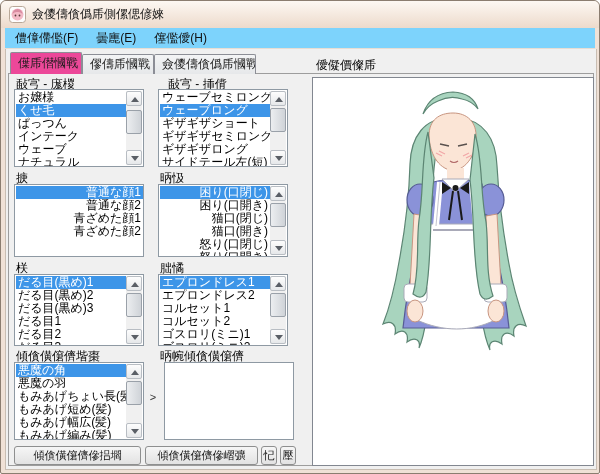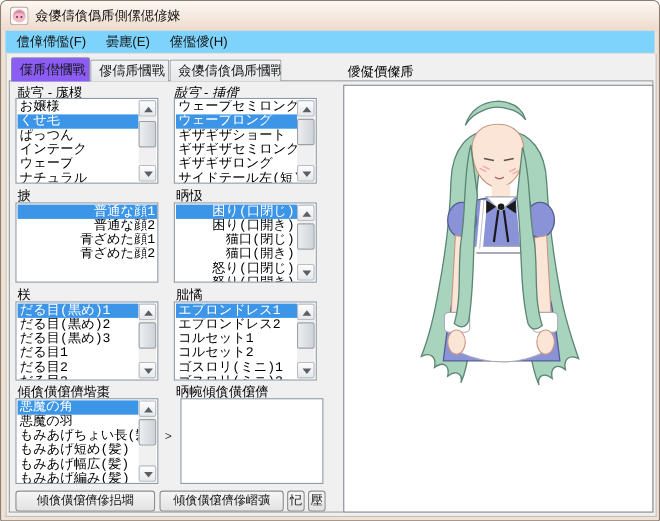--- a/index.html
+++ b/index.html
@@ -31,33 +31,33 @@
     position:relative; width:592px; height:421px; background:var(--client_bg);
     border:1px solid #c8bdb2; border-top:none;
   }
 
   
   .tab { position:absolute; height:20px; top:5px; line-height:18px; padding:0 7px;
     background:linear-gradient(#f3f4f5,#e6e8ea);
     border:1px solid #8c8e96; border-bottom:none; border-radius:2px 2px 0 0;
     font-size:12px; z-index:3; color:#1a1a1a; white-space:nowrap; overflow:hidden;
   }
-  .tab.active { top:3px; height:22px; line-height:21px; background:#8b5cf6; z-index:5; }
+  .tab.active { top:3px; height:22px; line-height:21px; background:#ec4899; z-index:5; }
   .tabpanel {
     position:absolute; left:2px; top:24px; width:586px; height:393px;
     background:var(--client_bg); border:1px solid #9d9d9d; z-index:2;
   }
 
   .grp-label { position:absolute; font-size:12px; color:#000; white-space:nowrap; z-index:6; }
 
   .listbox {
     position:absolute; background:#fff; border:1px solid #8e99a3; z-index:6;
     font-size:12px; overflow:hidden; padding:1px 0 0 1px;
   }
-  .lb-row { height:13px; line-height:13px; padding:0 2px; white-space:nowrap; overflow:hidden; width:calc(100% - 17px);font-family:Liberation Mono, monospace; }
+  .lb-row { height:13px; line-height:13px; padding:0 2px; white-space:nowrap; overflow:hidden; width:calc(100% - 17px); }
   .listbox.no-sb .lb-row { width:100%; }
   .lb-row.selected { background:var(--selection); color:#fff; }
 
   .sb { position:absolute; top:1px; right:1px; bottom:1px; width:16px; background:#f0f0f0; }
   .sb-btn { position:absolute; left:0; width:16px; height:15px;
     background:linear-gradient(#fdfdfd,#e6e8ea); border:1px solid #b8bdc3; border-radius:2px; }
   .sb-btn.up { top:0; } .sb-btn.down { bottom:0; }
   .sb-btn.up::after, .sb-btn.down::after {
     content:""; position:absolute; left:4px; border-left:4px solid transparent; border-right:4px solid transparent; }
   .sb-btn.up::after { top:5px; border-bottom:5px solid #5a5f66; }
@@ -155,21 +155,21 @@
           <div class="lb-row">もみあげ短め(髪)</div>
           <div class="lb-row">もみあげ幅広(髪)</div>
           <div class="lb-row">もみあげ編み(髪)</div>
           <div class="sb">
           <div class="sb-btn up"></div>
           <div class="sb-thumb"></div>
           <div class="sb-btn down"></div>
         </div>
       </div>
 
-      <div class="grp-label" style="left:152px;top:27px;font-style:italic;">敮宆 - 挿偝</div>
+      <div class="grp-label" style="left:162px;top:27px;">敮宆 - 挿偝</div>
       <div class="listbox" style="left:152px;top:40px;width:130px;height:78px;">
         <div class="lb-row">ウェーブセミロング</div>
           <div class="lb-row selected">ウェーブロング</div>
           <div class="lb-row">ギザギザショート</div>
           <div class="lb-row">ギザギザセミロング</div>
           <div class="lb-row">ギザギザロング</div>
           <div class="lb-row">サイドテール左(短)</div>
           <div class="sb">
           <div class="sb-btn up"></div>
           <div class="sb-thumb"></div>

